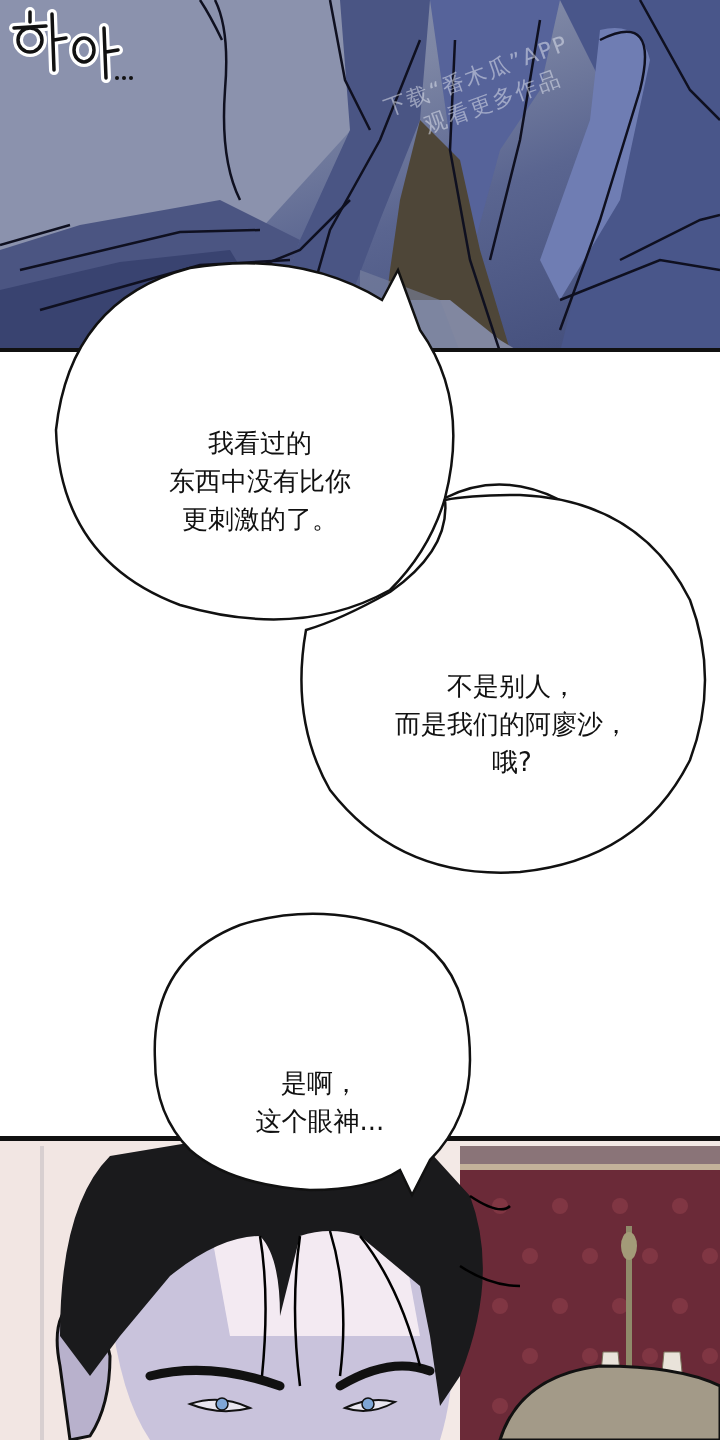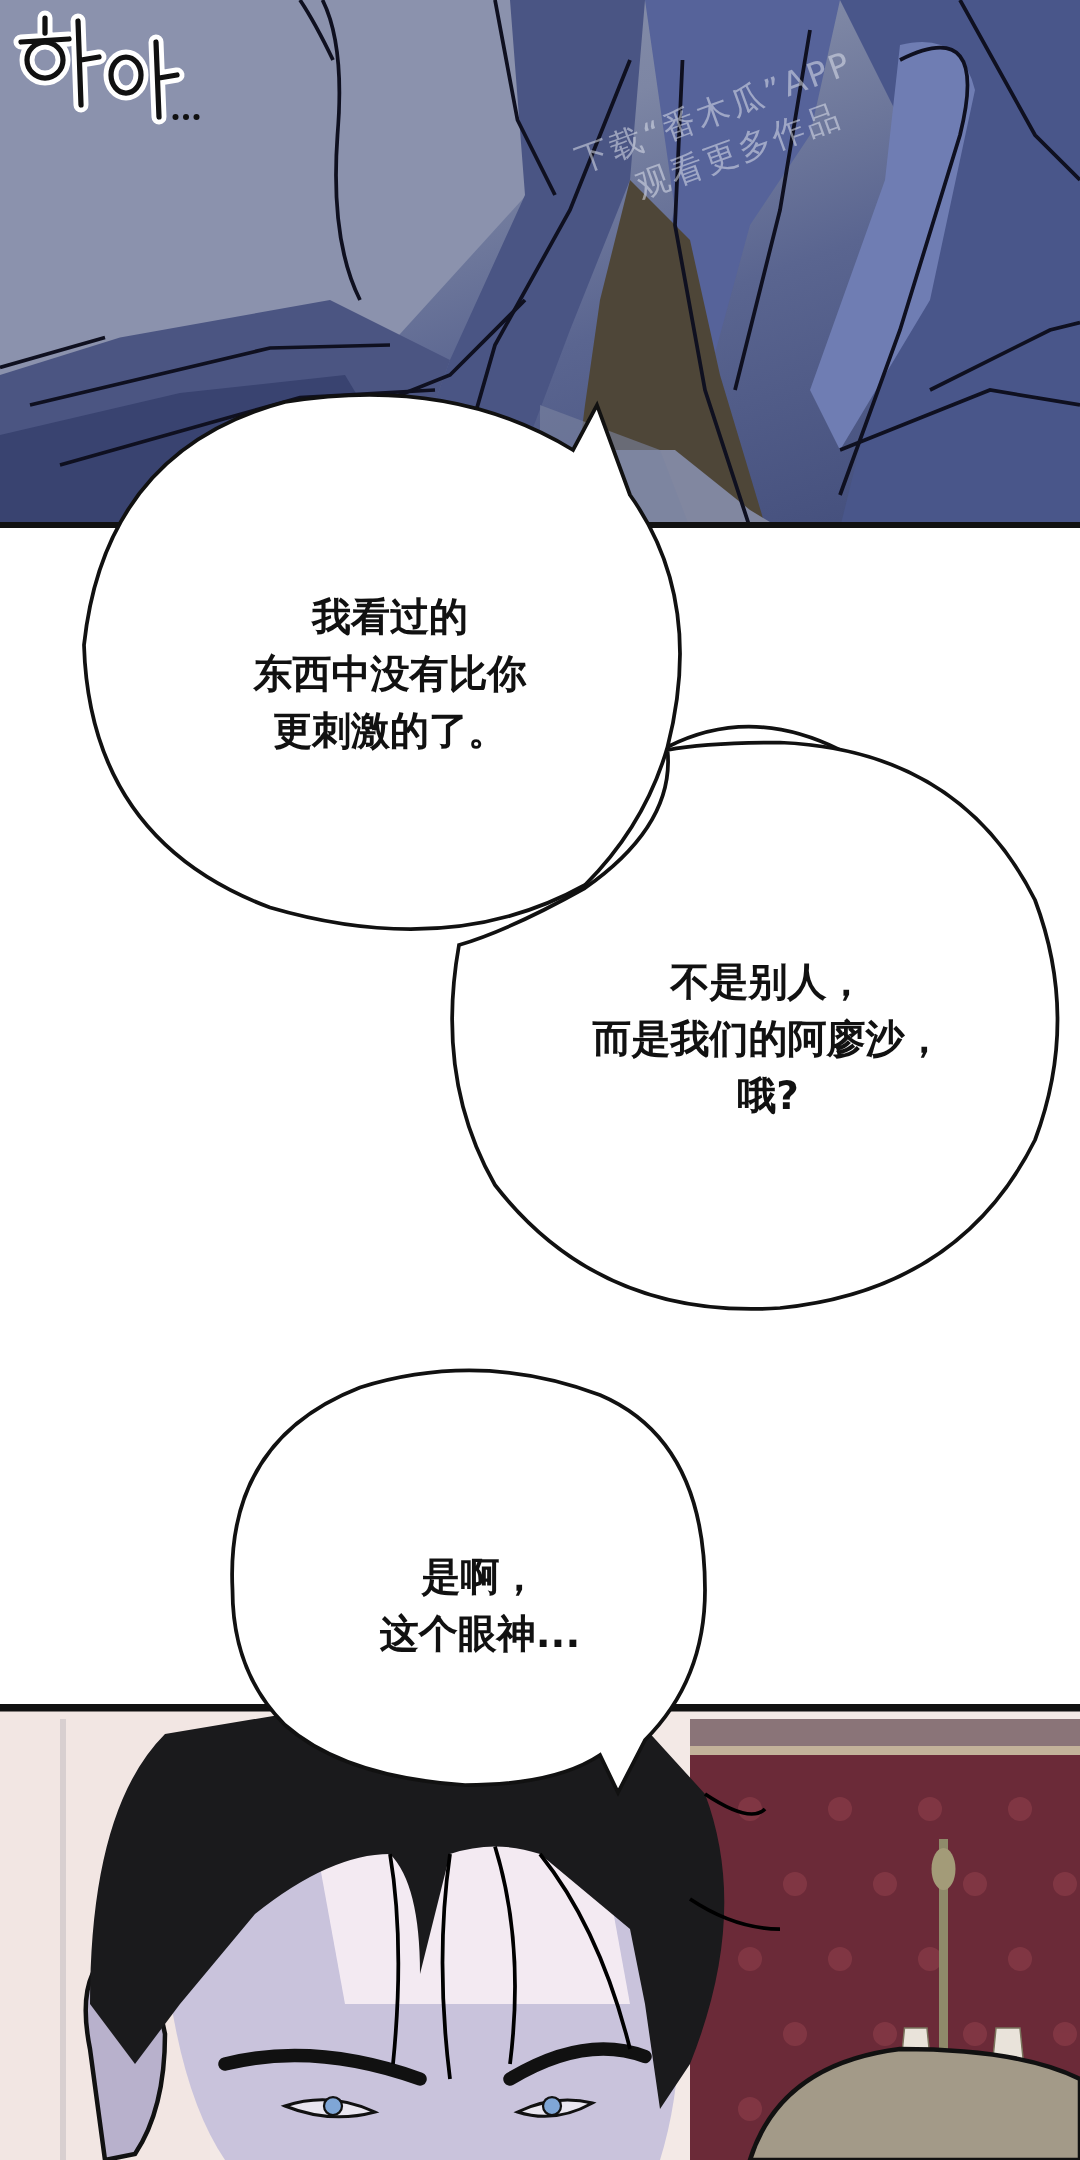--- a/index.html
+++ b/index.html
@@ -13,21 +13,21 @@
   .panel-top svg { position: absolute; left: 0; top: 0; }
 
   .sfx { position: absolute; left: 72px; top: 196px; width: 140px; height: 90px; }
 
   .watermark { position: absolute; left: 380px; top: 95px; width: 280px; height: 140px; transform: rotate(-20deg); transform-origin: left top;
     color: rgba(220,224,235,0.55); font-size: 22px; line-height: 30px; letter-spacing: 2px; }
   .watermark .wm-line2 { padding-left: 32px; }
 
   
   .bubble-layer { position: absolute; left: 0; top: 0; width: 720px; height: 1440px; pointer-events: none; }
-  .bubble-text { position: absolute; text-align: center; color: #111; font-size: 26px; line-height: 38px; font-weight: bold; white-space: pre; }
+  .bubble-text { position: absolute; text-align: center; color: #111; font-size: 26px; line-height: 38px; font-weight: normal; white-space: pre; margin-top: 31px; }
 
   
   .panel-bottom { position: absolute; left: 0; top: 1136px; width: 720px; height: 304px; overflow: hidden; background: #f3e9e6; }
   .panel-bottom .border-top { position: absolute; left: 0; top: 0; width: 720px; height: 5px; background: #111; }
   .panel-bottom svg { position: absolute; left: 0; top: 0; }
 </style>
 </head>
 <body>
 
 <div class="page">

